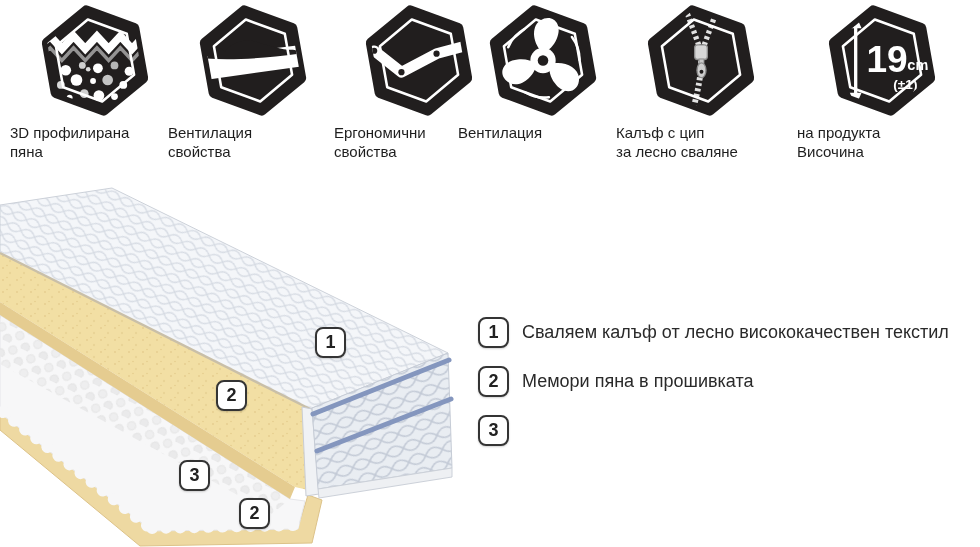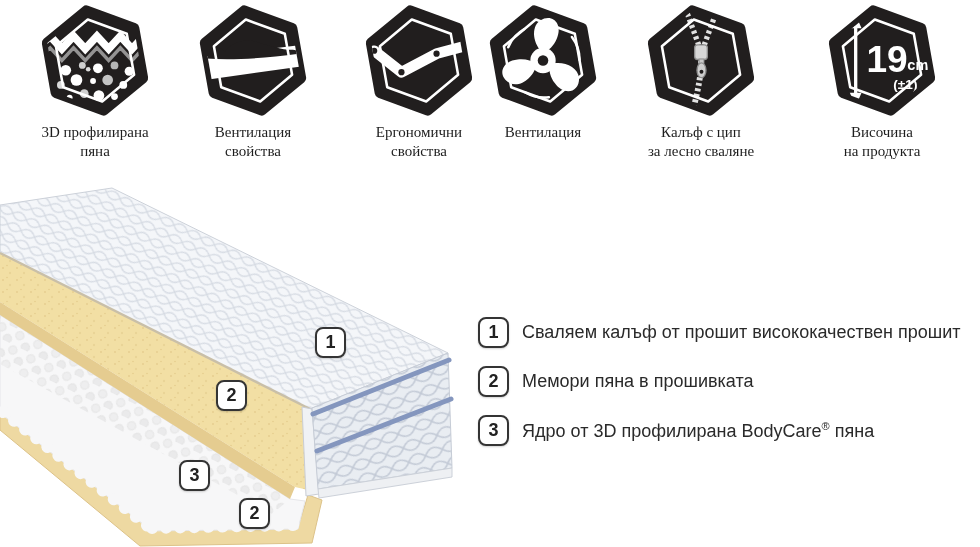--- a/index.html
+++ b/index.html
@@ -4,23 +4,23 @@
 <style>
   html,body{margin:0;padding:0;}
   body{
     width:980px;height:547px;background:#ffffff;
     font-family:"Liberation Sans",sans-serif;
     -webkit-font-smoothing:antialiased;
   }
   .canvas{position:relative;width:980px;height:547px;overflow:hidden;background:#ffffff;}
 
   
-  .feature{position:absolute;top:2px;width:170px;text-align:center;}
+  .feature{position:absolute;top:2px;width:170px;}
   .hex-svg{width:122px;height:117px;display:block;margin:0 auto;}
-  .flabel{margin-top:4px;font-size:15px;line-height:19px;font-weight:500;color:#1e1e1e;font-family:Liberation Serif, serif;}
+  .flabel{margin-top:4px;font-size:15px;line-height:19px;font-weight:500;color:#1e1e1e;}
 
   
   .num-badge{
     position:absolute;width:31px;height:31px;box-sizing:border-box;
     background:#ffffff;border:2px solid #343434;border-radius:8px;
     display:flex;align-items:center;justify-content:center;
     font-size:18px;font-weight:600;color:#222;
     box-shadow:0 1px 2px rgba(0,0,0,.18);
   }
 
@@ -168,22 +168,22 @@
         <line x1="33" y1="25" x2="33" y2="95" stroke="#ffffff" stroke-width="3.4"></line>
         <polygon points="27,27 39,27 33,13" fill="#ffffff"></polygon>
         <polygon points="27,93 39,93 33,107" fill="#ffffff"></polygon>
         <text x="44" y="72" font-size="38" font-weight="bold" fill="#ffffff" font-family="Liberation Sans, sans-serif">19</text>
         <text x="86" y="70" font-size="15" font-weight="bold" fill="#ffffff" font-family="Liberation Sans, sans-serif">cm</text>
         <text x="84" y="89" font-size="14" font-weight="bold" fill="#ffffff" text-anchor="middle" font-family="Liberation Sans, sans-serif">(±1)</text>
       </g>
       <use href="#hex-inner"></use>
     </svg>
     <div class="flabel">
+      <div>на продукта</div>
       <div>Височина</div>
-      <div>на продукта</div>
     </div>
   </div>
 
   <div class="mattress-wrap">
     <svg width="470" height="362" viewBox="0 185 470 362">
       <defs>
         <pattern id="qt" width="30" height="24" patternUnits="userSpaceOnUse" patternTransform="rotate(26)">
           <g fill="none" stroke="#d7dce4" stroke-width="1.5">
             <path d="M0,6 Q7.5,-2 15,6 T30,6"></path>
               <path d="M0,6 Q7.5,14 15,6 T30,6"></path>
@@ -236,25 +236,24 @@
   </div>
 
   <div class="num-badge" style="left:315px;top:327px">1</div>
   <div class="num-badge" style="left:216px;top:380px">2</div>
   <div class="num-badge" style="left:179px;top:460px">3</div>
   <div class="num-badge" style="left:239px;top:498px">2</div>
 
   <div class="legend">
     <div class="legend-row">
       <div class="num-badge legend-badge">1</div>
-      <div class="legend-text">Сваляем калъф от прошит висококачествен прошит</div>
+      <div class="legend-text">Сваляем калъф от лесно висококачествен текстил</div>
     </div>
     <div class="legend-row">
       <div class="num-badge legend-badge">2</div>
       <div class="legend-text">Мемори пяна в прошивката</div>
     </div>
     <div class="legend-row">
       <div class="num-badge legend-badge">3</div>
-      <div class="legend-text"><span>Ядро от 3D профилирана BodyCare</span><sup>®</sup><span> пяна</span></div>
     </div>
   </div>
 
 </div>
 
 </body></html>

